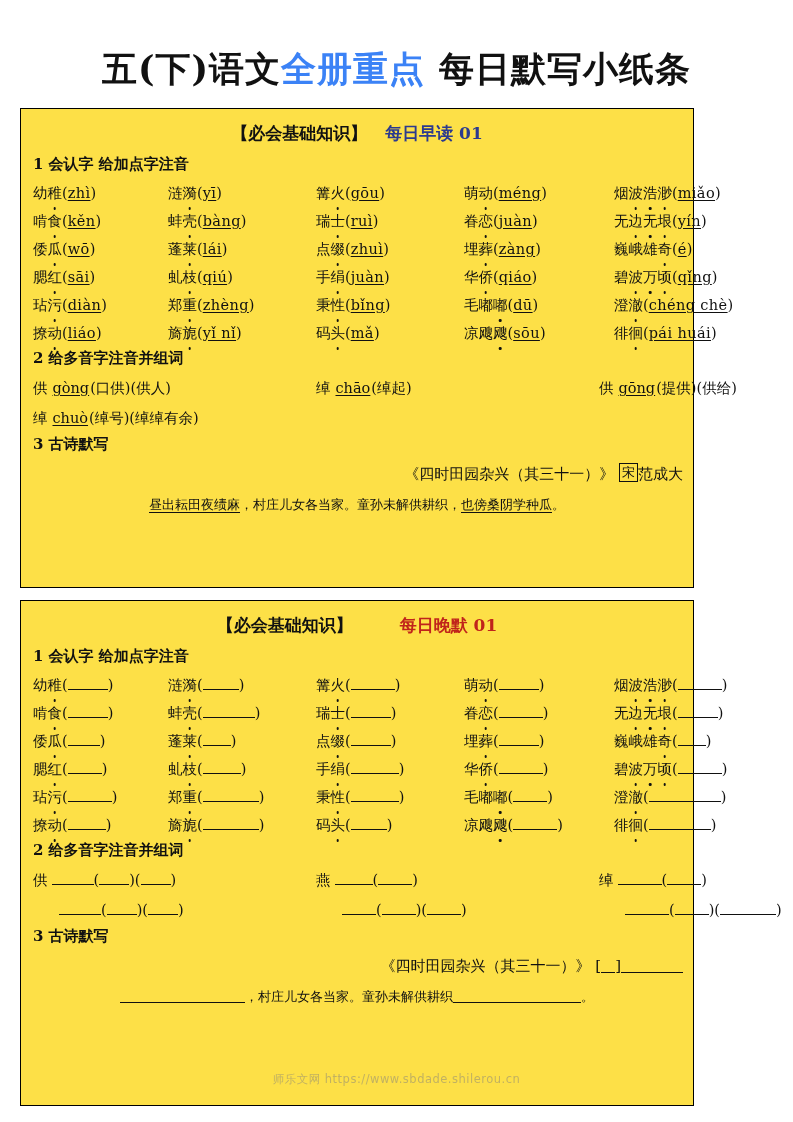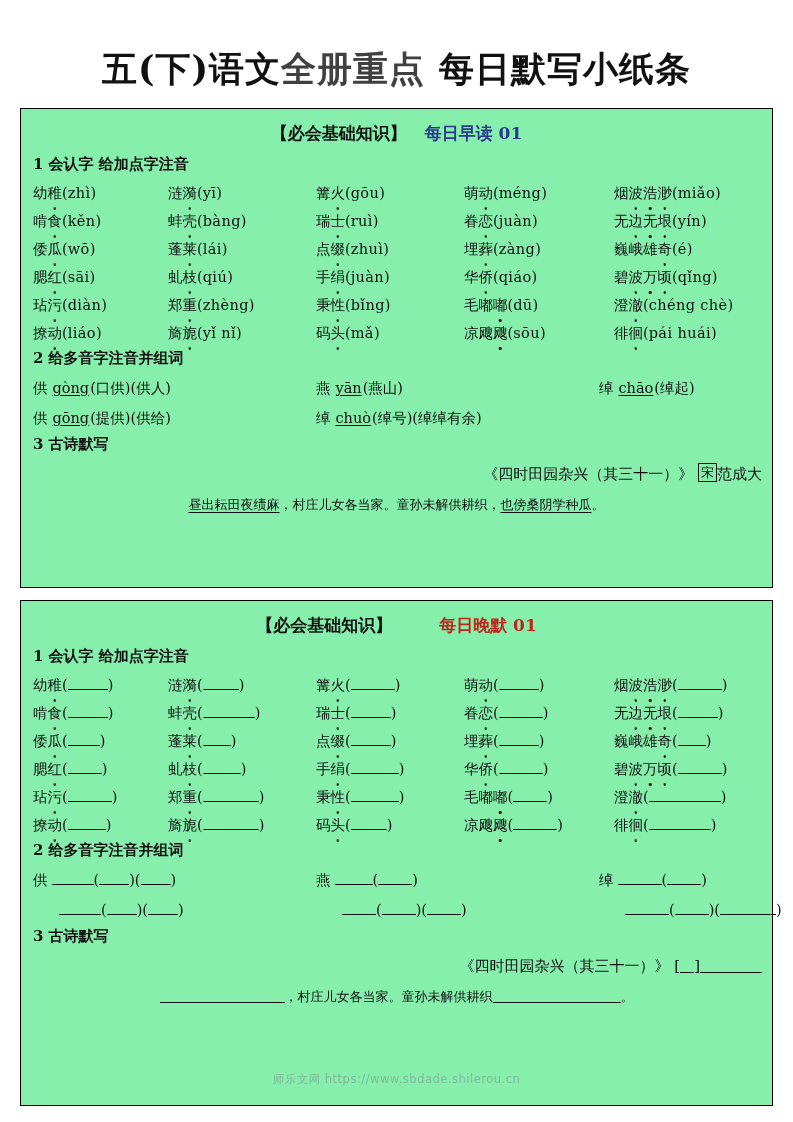--- a/index.html
+++ b/index.html
@@ -20,30 +20,30 @@
     text-align: center;
     font-family: "DejaVu Serif", "Liberation Serif", serif;
     font-weight: bold;
     font-size: 35px;
     letter-spacing: 1px;
     padding-top: 46px;
     padding-bottom: 14px;
     white-space: nowrap;
   }
   .title .blk { color:#111; }
-  .title .red { color:#404040; }
+  .title .red { color:#3b82f6; }
   .title .sp { display:inline-block; width:14px; }
 
   
   .card {
     position: absolute;
     left: 20px;
-    width: 753px;
+    width: 674px;
     border: 1.6px solid #000;
-    background: #86efac;
+    background: #fde047;
   }
   #card-morning { top: 108px; height: 480px; }
   #card-evening { top: 600px; height: 506px; }
 
   .card-inner { padding: 8px 10px 4px 10px; height:100%; position:relative; }
 
   .sec-head {
     text-align: center;
     font-family: "DejaVu Serif", "Liberation Serif", serif;
     font-weight: bold;
@@ -83,21 +83,21 @@
   .hanzi { position: relative; display:inline-block; }
   .hanzi.dot::after {
     content: "";
     position: absolute;
     left: 50%; bottom: -3px;
     transform: translateX(-50%);
     width: 2.6px; height: 2.6px;
     border-radius: 50%;
     background: #111;
   }
-  .py { text-underline-offset: 2px; letter-spacing:0.4px; }
+  .py { text-decoration: underline; text-underline-offset: 2px; letter-spacing:0.4px; }
   .paren { }
   .blank { display:inline-block; border-bottom:1.3px solid #111; height:13px; }
 
   
   .pgrid {
     display: grid;
     grid-template-columns: 283px 283px 1fr;
     margin: 0 0 2px 2px;
   }
   .pcell {
@@ -392,21 +392,20 @@
             <span class="paren">)</span>
           </div>
         </div>
 
       <div class="q-title">
         <span class="num">2</span><span>给多音字注音并组词</span>
       </div>
 
       <div class="pgrid" id="morning-poly">
           <div class="pcell"><span class="ch">供</span><span class="pin">gòng</span><span>(口供)</span><span>(供人)</span></div>
-          <div class="pcell"><span class="ch">燕</span><span class="pin">yān</span><span>(燕山)</span></div>
           <div class="pcell"><span class="ch">绰</span><span class="pin">chāo</span><span>(绰起)</span></div>
           <div class="pcell"><span class="ch">供</span><span class="pin">gōng</span><span>(提供)</span><span>(供给)</span></div>
           <div class="pcell"><span class="ch">绰</span><span class="pin">chuò</span><span>(绰号)</span><span>(绰绰有余)</span></div>
         </div>
 
       <div class="q-title">
         <span class="num">3</span><span>古诗默写</span>
       </div>
 
       <div class="poem-title">

